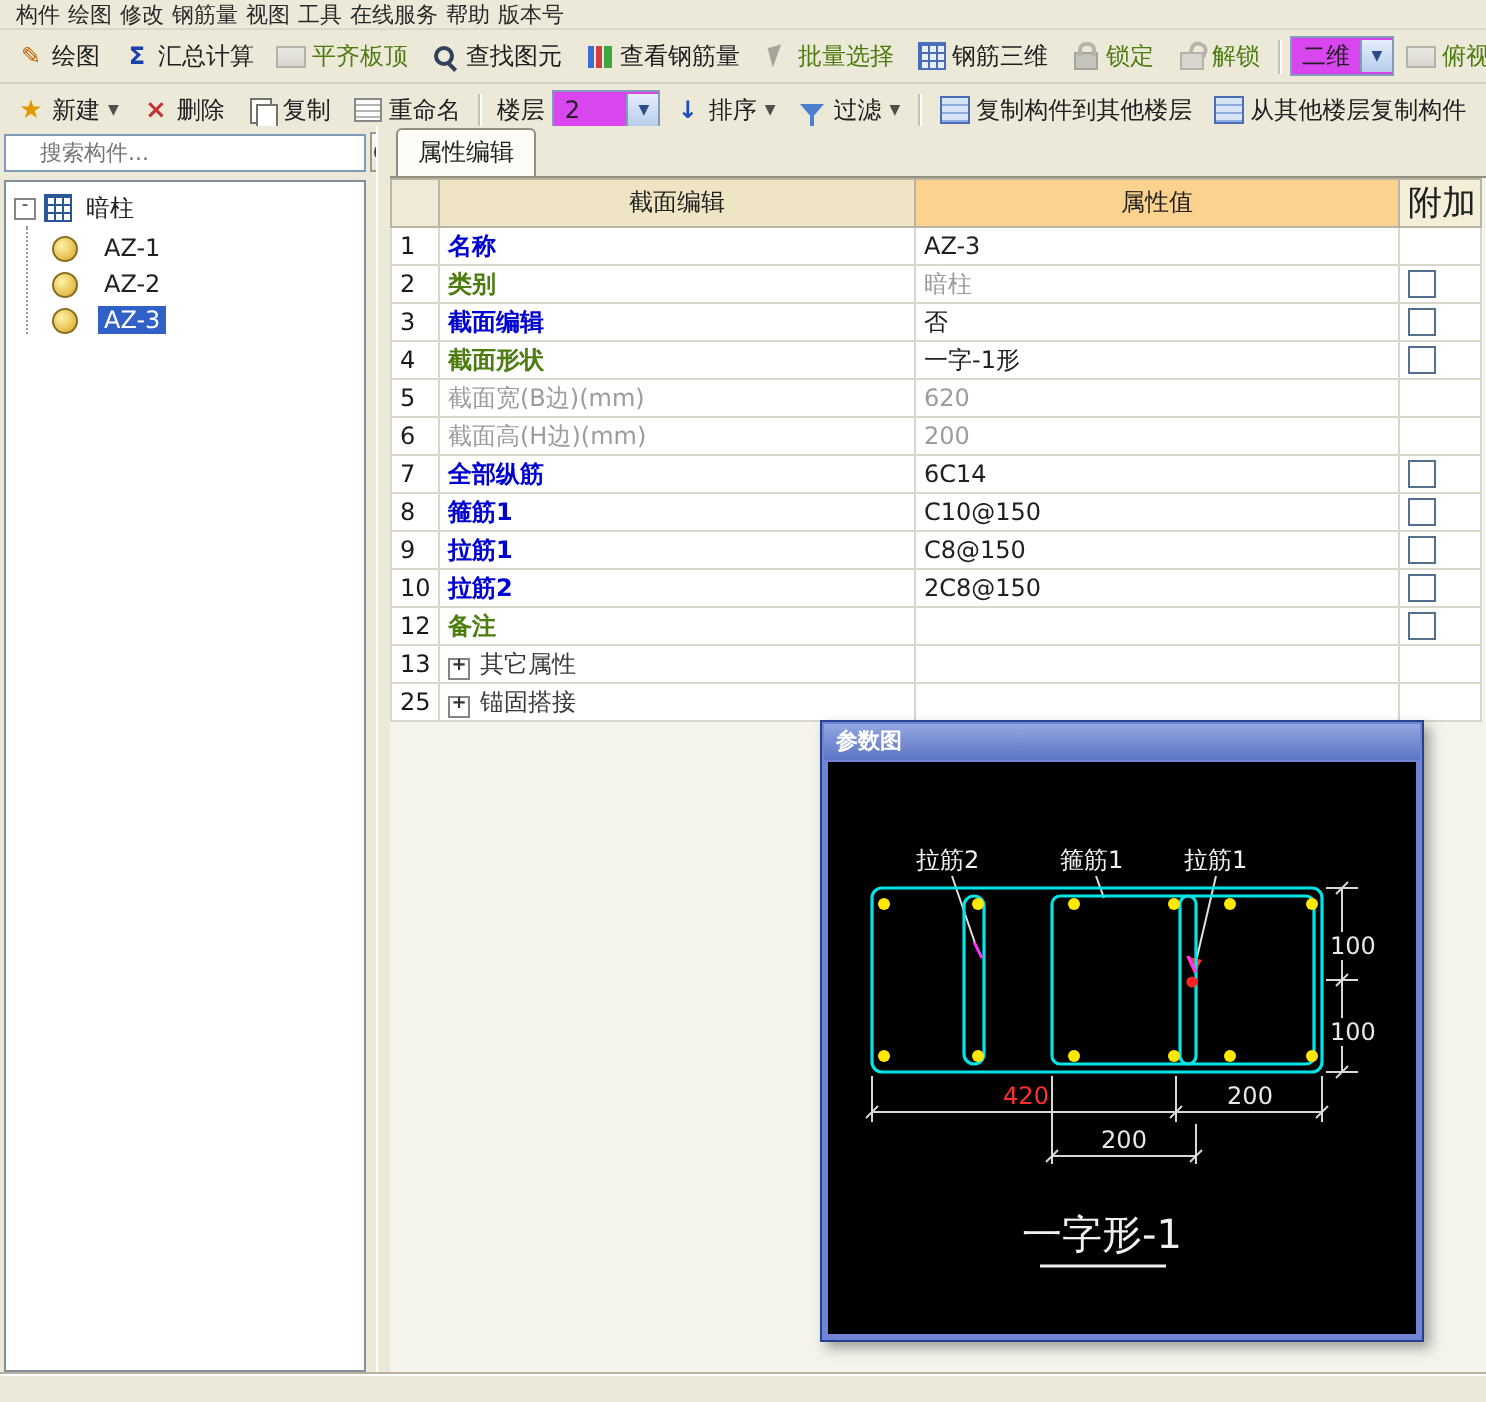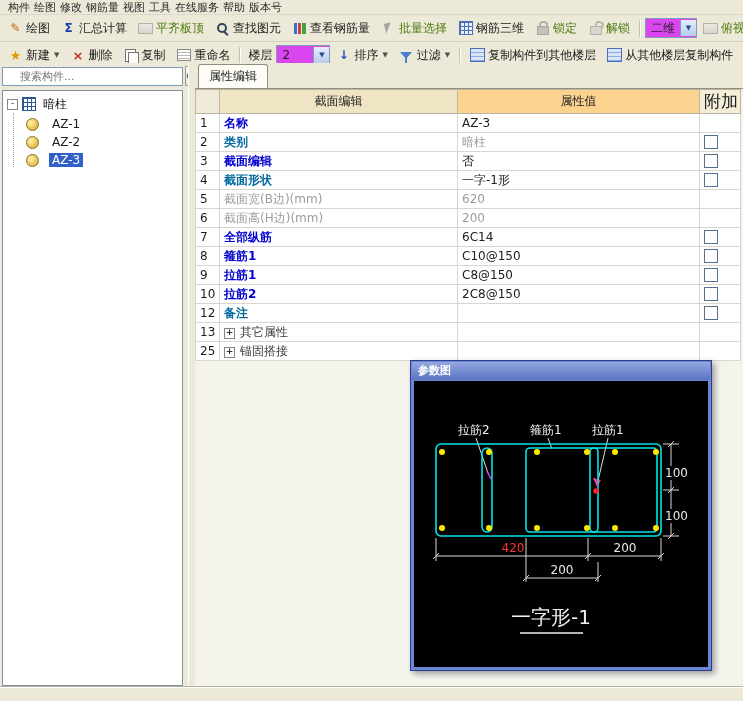--- a/index.html
+++ b/index.html
@@ -92,21 +92,21 @@
   .c-num{width:24px}.c-name{width:238px}.c-val{width:242px}.c-att{width:41px}
   table.prop th,table.prop td{border:1px solid #D9D6CC;height:18px;padding:0 4px;overflow:hidden;white-space:nowrap;
        font-weight:normal;text-align:left}
   table.prop thead th{height:19px;border-color:#B9B5A3;text-align:center}
   .h-num{background:#EFEAD8}
   .h-name{background:#EFE5C4}
   .h-val{background:#FBD38F}
   .h-att{background:#F4EDD8;font-size:17px;padding:0 2px}
   td.num{text-align:right;padding-right:5px;color:#1A1A1A;background:#FFF}
   tr.blue td.name{color:#0000D0;font-weight:bold}
-  tr.dark td.name{color:#0369a1;font-weight:bold}
+  tr.dark td.name{color:#4d7c0f;font-weight:bold}
   tr.gray td.name,tr.gray td.val{color:#9C9C9C}
   tr.grayval td.val{color:#9C9C9C}
   tr.sel td.name,tr.sel td.val{background:#3161C6;color:#FFF;font-weight:bold}
   tr.group td.name{color:#3A3A3A}
   td.att{text-align:center;padding:0}
   .cb{display:inline-block;width:12px;height:12px;border:1px solid #55708C;background:#FFF;vertical-align:middle}
   .more{float:right;width:17px;height:14px;border:1px solid #8A8772;background:#ECE9D8;color:#222;
         font:bold 9px "DejaVu Sans",sans-serif;line-height:9px;padding:0;margin-top:1px}
   .plusbox{display:inline-block;width:9px;height:9px;border:1px solid #848484;background:#FFF;font-size:9px;
            line-height:7px;text-align:center;margin-right:5px;font-weight:bold;color:#333;vertical-align:1px}

